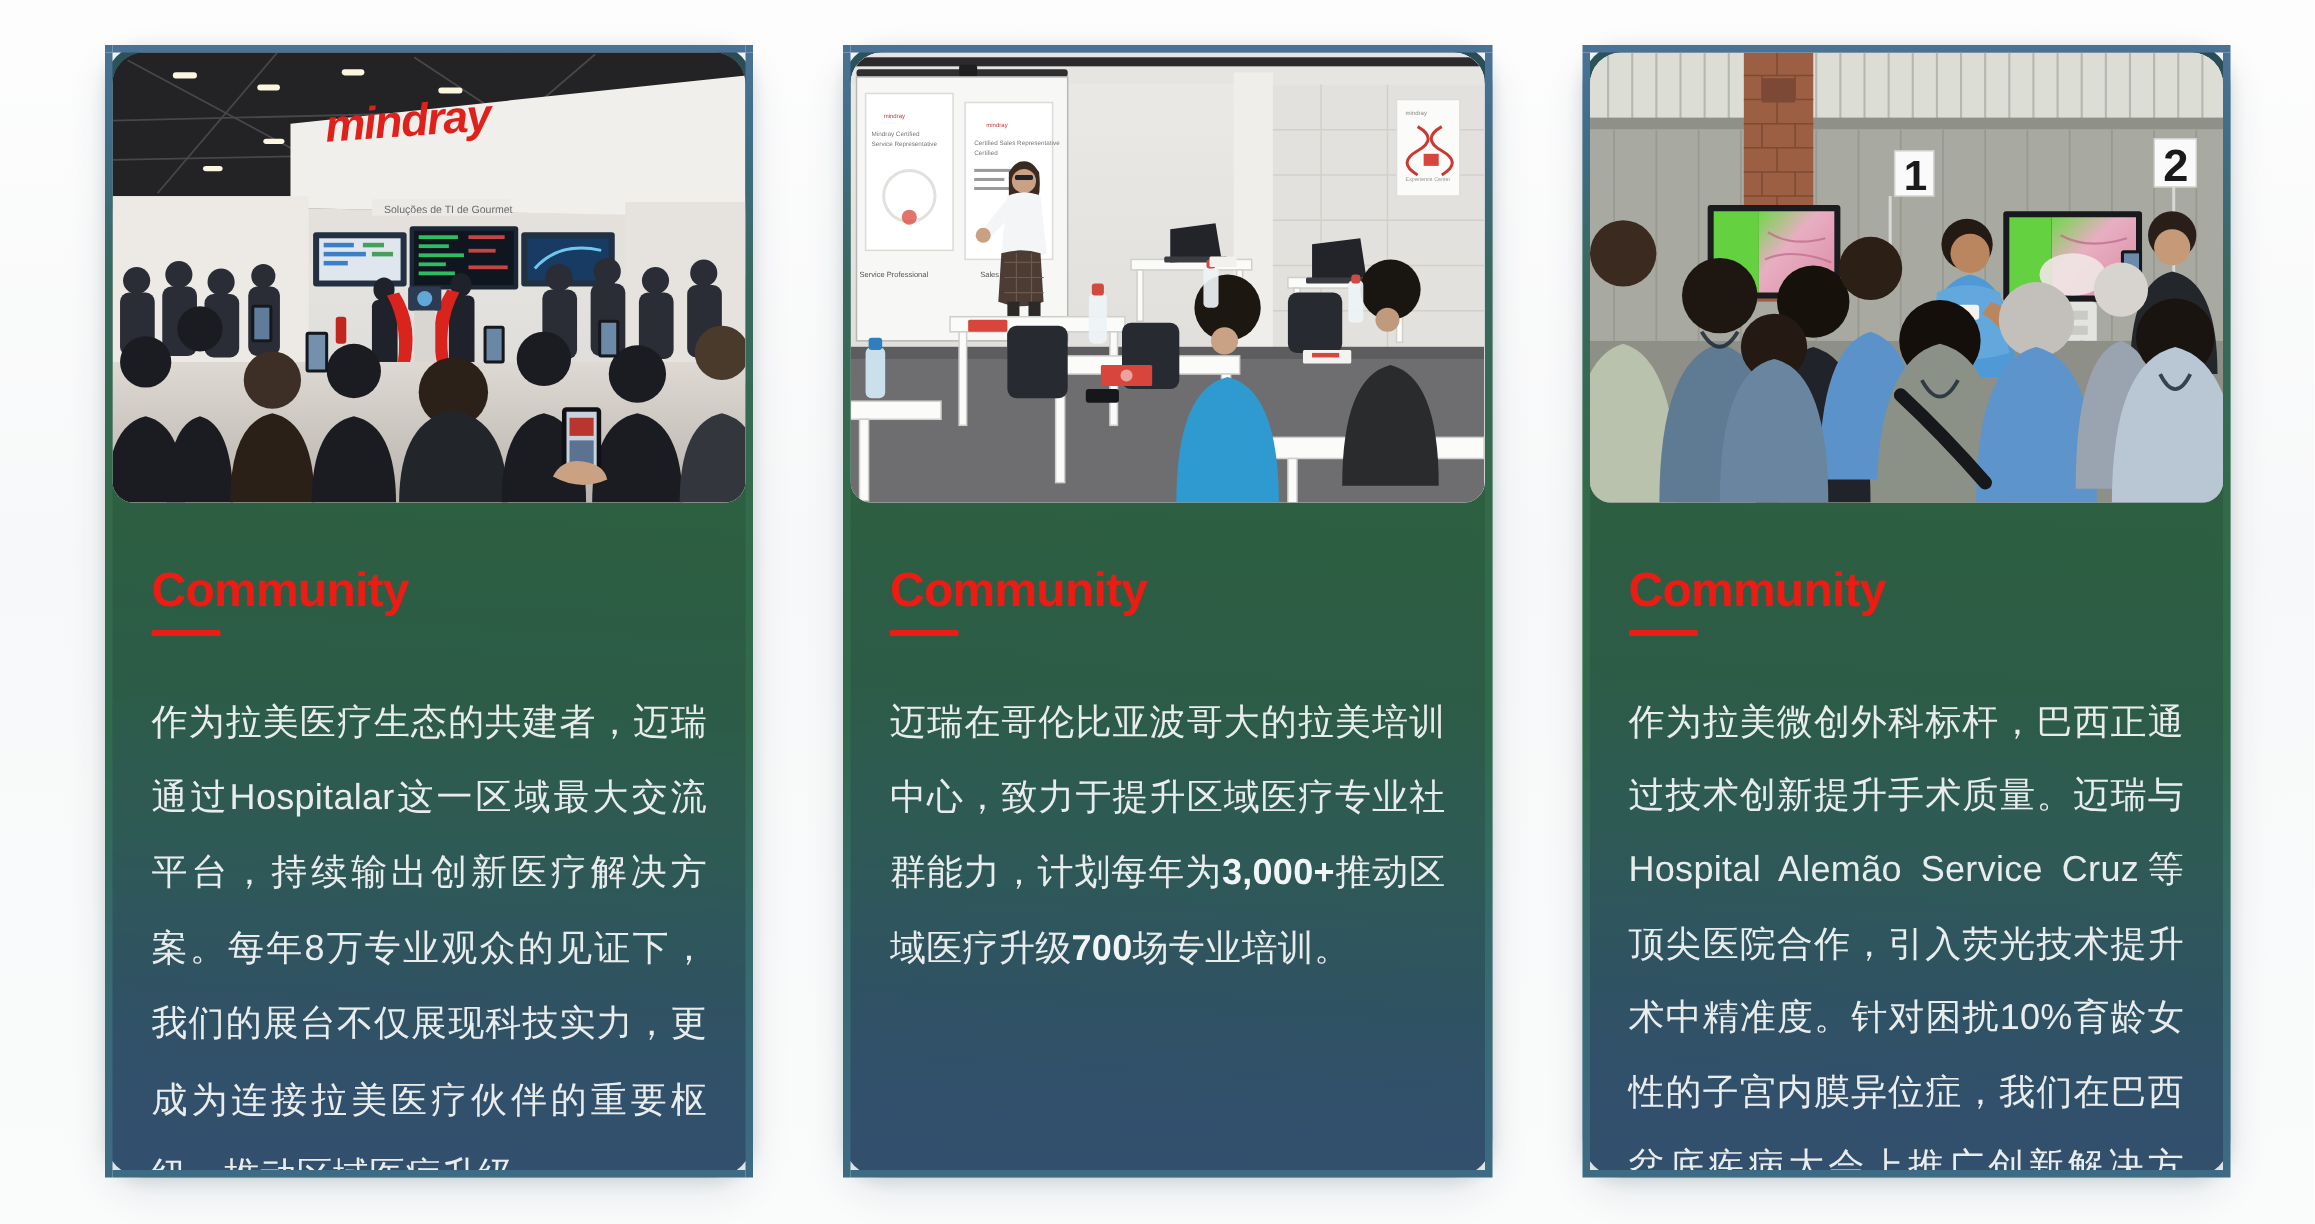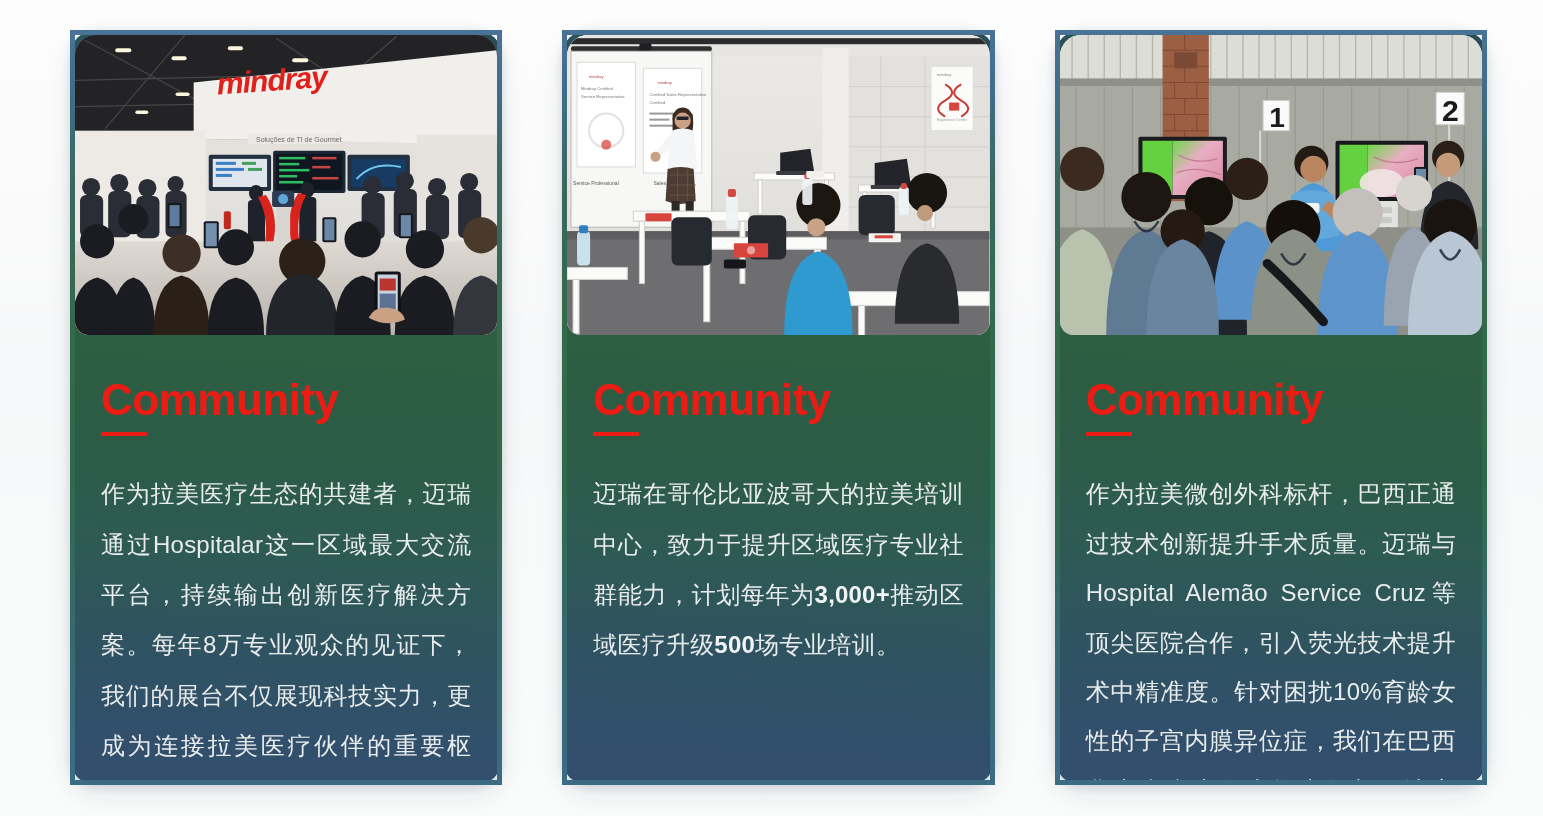--- a/index.html
+++ b/index.html
@@ -88,21 +88,21 @@
     background: #cfd4d6;
   }
 
   .card-media svg { display: block; width: 100%; height: 100%; }
 
   .card-body {
     padding: 42px 26px 0 26px;
   }
 
   .card-title {
-    font-size: 44px;
+    font-size: 32px;
     line-height: 1.05;
     font-weight: bold;
     color: #ec1c14;
     letter-spacing: -0.5px;
     font-family: "Liberation Sans", "DejaVu Sans", sans-serif;
   }
 
   .title-rule {
     width: 46px;
     height: 4px;
@@ -424,21 +424,21 @@
           <rect x="156" y="224" width="22" height="9" rx="2" fill="#15171b"></rect>
           <rect x="238" y="136" width="18" height="7" rx="1" fill="#f3f1ee"></rect>
           <rect x="300" y="198" width="32" height="9" rx="1" fill="#f5f3f0"></rect>
           <rect x="306" y="200" width="18" height="3" fill="#d8453c"></rect>
         </g>
       </svg>
     </div>
     <div class="card-body">
       <div class="card-title">Community</div>
       <div class="title-rule"></div>
-      <p class="card-text"><span>迈瑞在哥伦比亚波哥大的拉美培训中心，致力于提升区域医疗专业社群能力，计划每年为</span><b>3,000+</b><span>推动区域医疗升级</span><b>500</b><span>场专业培训。</span></p>
+      <p class="card-text"><span>迈瑞在哥伦比亚波哥大的拉美培训中心，致力于提升区域医疗专业社群能力，计划每年为</span><b>3,000+</b><span>推动区域医疗升级</span><b>700</b><span>场专业培训。</span></p>
     </div>
   </div>
 
   <div class="card card-3">
     <div class="card-media">
       <svg viewBox="0 0 420 300" preserveAspectRatio="xMidYMid slice" aria-hidden="true">
         <defs>
           <linearGradient id="c3wall" x1="0" y1="0" x2="0" y2="1">
             <stop offset="0%" stop-color="#cfd0c8"></stop>
             <stop offset="100%" stop-color="#a9aba2"></stop>

